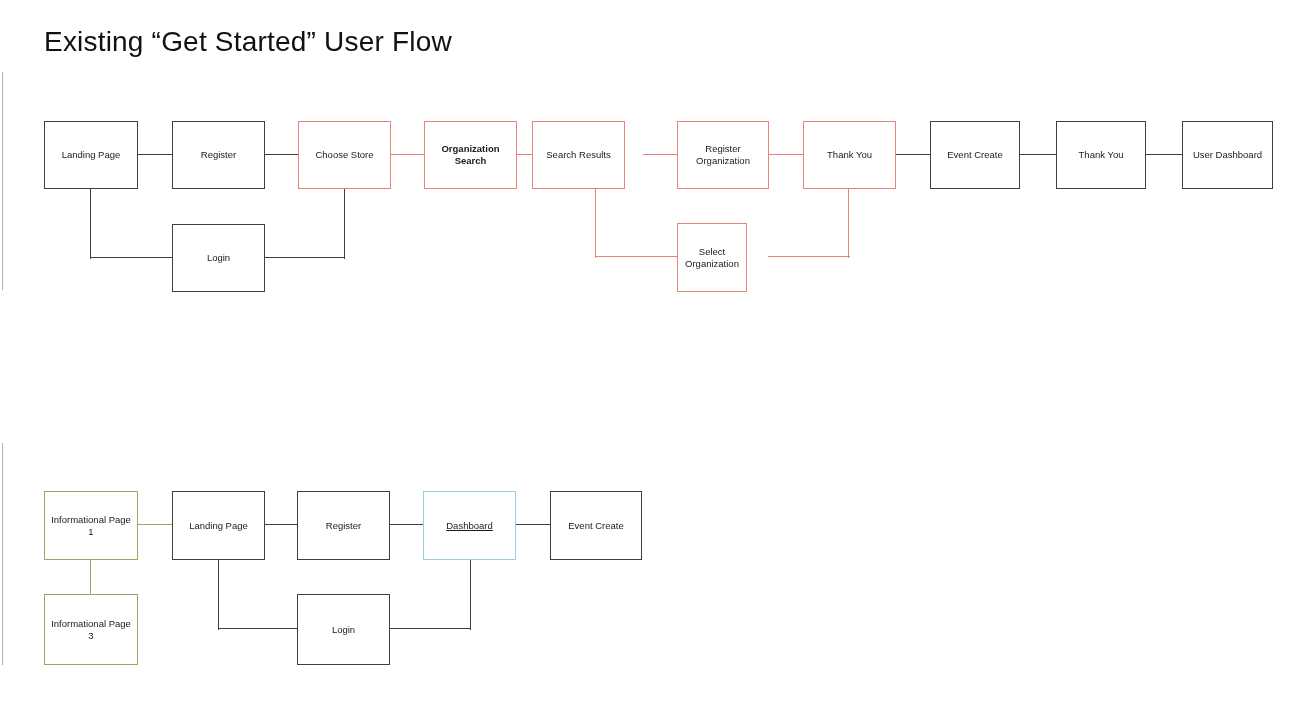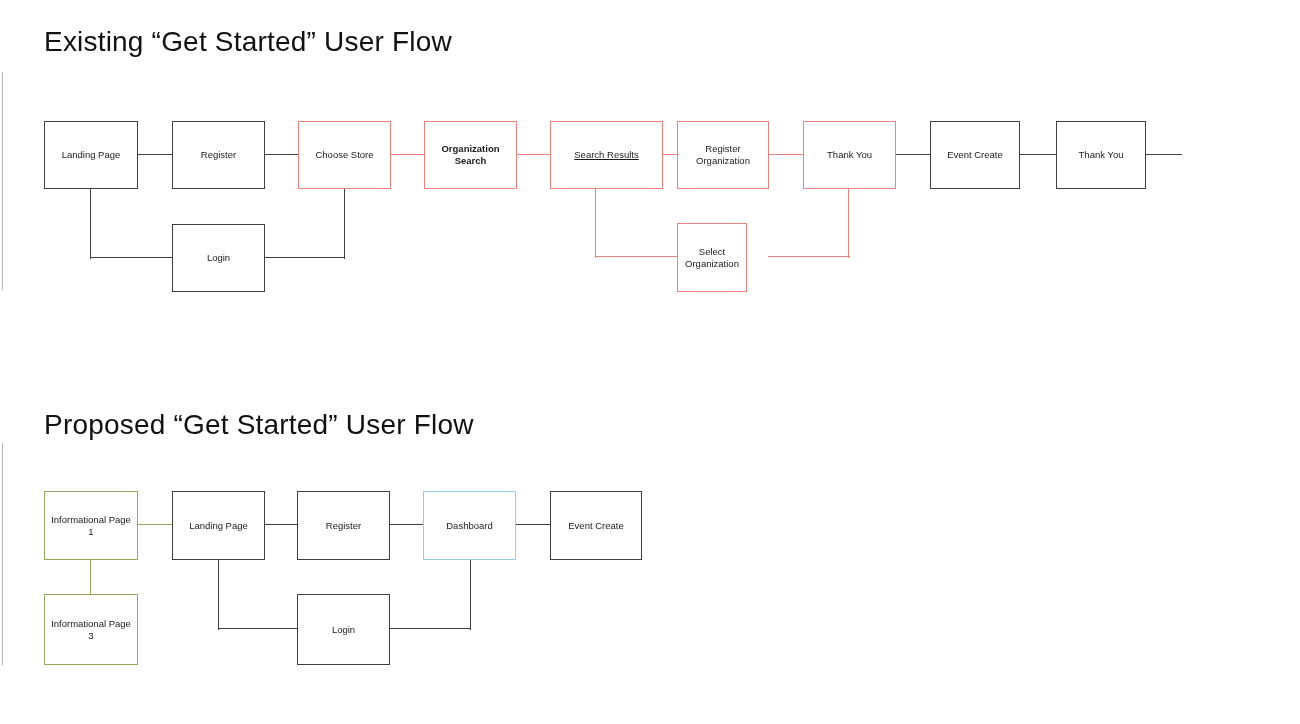--- a/index.html
+++ b/index.html
@@ -54,21 +54,21 @@
   .node .node-label {
     font-family: "Liberation Sans", sans-serif;
     font-size: 9.5px;
     line-height: 1.25;
     color: #1a1a1a;
     padding: 0 4px;
     white-space: pre-line;
   }
   .node.accent-red   { border-color: #e8827c; }
   .node.accent-green { border-color: #93ab60; }
-  .node.accent-blue  { border-color: #96cfdf; }
+  .node.accent-blue  { border-color: #96cfdf; text-decoration: underline; }
 
   .conn {
     position: absolute;
     background: #3f3f3f;
     z-index: 1;
   }
   .conn.h { height: 1.4px; }
   .conn.v { width: 1.4px; }
   .conn.c-red   { background: #e8827c; }
   .conn.c-green { background: #93ab60; }
@@ -76,21 +76,20 @@
 </head>
 <body>
 
 <div class="canvas">
 
   <div class="edge-rule" style="left:2px; top:72px; height:218px;"></div>
   <div class="edge-rule" style="left:2px; top:443px; height:222px;"></div>
 
   <div class="section-title" id="title-existing">Existing “Get Started” User Flow</div>
 
-  <div class="section-title" id="title-proposed">Proposed “Get Started” User Flow</div>
 
   <div class="conn h" style="left:138px; top:154px; width:34px;"></div>
   <div class="conn h" style="left:265px; top:154px; width:33px;"></div>
   <div class="conn h c-red" style="left:391px; top:154px; width:33px;"></div>
   <div class="conn h c-red" style="left:517px; top:154px; width:33px;"></div>
   <div class="conn h c-red" style="left:643px; top:154px; width:34px;"></div>
   <div class="conn h c-red" style="left:769px; top:154px; width:34px;"></div>
   <div class="conn h" style="left:896px; top:154px; width:34px;"></div>
   <div class="conn h" style="left:1020px; top:154px; width:36px;"></div>
   <div class="conn h" style="left:1146px; top:154px; width:36px;"></div>
@@ -112,35 +111,38 @@
   </div>
   <div class="node" style="left:172px; top:121px; width:93px; height:68px;">
     <span class="node-label">Register</span>
   </div>
   <div class="node accent-red" style="left:298px; top:121px; width:93px; height:68px;align-items:center;">
     <span class="node-label">Choose Store</span>
   </div>
   <div class="node accent-red" style="left:424px; top:121px; width:93px; height:68px;font-weight:bold;">
     <span class="node-label">Organization Search</span>
   </div>
-  <div class="node accent-red" style="left:550px; top:121px; width:113px; height:68px;text-decoration:underline;">
+  <div class="node accent-red" style="left:532px; top:121px; width:93px; height:68px;">
     <span class="node-label">Search Results</span>
   </div>
   <div class="node accent-red" style="left:677px; top:121px; width:92px; height:68px;">
     <span class="node-label">Register
 Organization</span>
   </div>
   <div class="node accent-red" style="left:803px; top:121px; width:93px; height:68px;">
     <span class="node-label">Thank You</span>
   </div>
   <div class="node" style="left:930px; top:121px; width:90px; height:68px;">
     <span class="node-label">Event Create</span>
   </div>
   <div class="node" style="left:1056px; top:121px; width:90px; height:68px;">
     <span class="node-label">Thank You</span>
+  </div>
+  <div class="node" style="left:1182px; top:121px; width:91px; height:68px;">
+    <span class="node-label">User Dashboard</span>
   </div>
   <div class="node" style="left:172px; top:224px; width:93px; height:68px;">
     <span class="node-label">Login</span>
   </div>
   <div class="node accent-red" style="left:677px; top:223px; width:70px; height:69px;">
     <span class="node-label">Select Organization</span>
   </div>
 
   <div class="conn h c-green" style="left:138px; top:524px; width:34px;"></div>
   <div class="conn h" style="left:265px; top:524px; width:32px;"></div>

